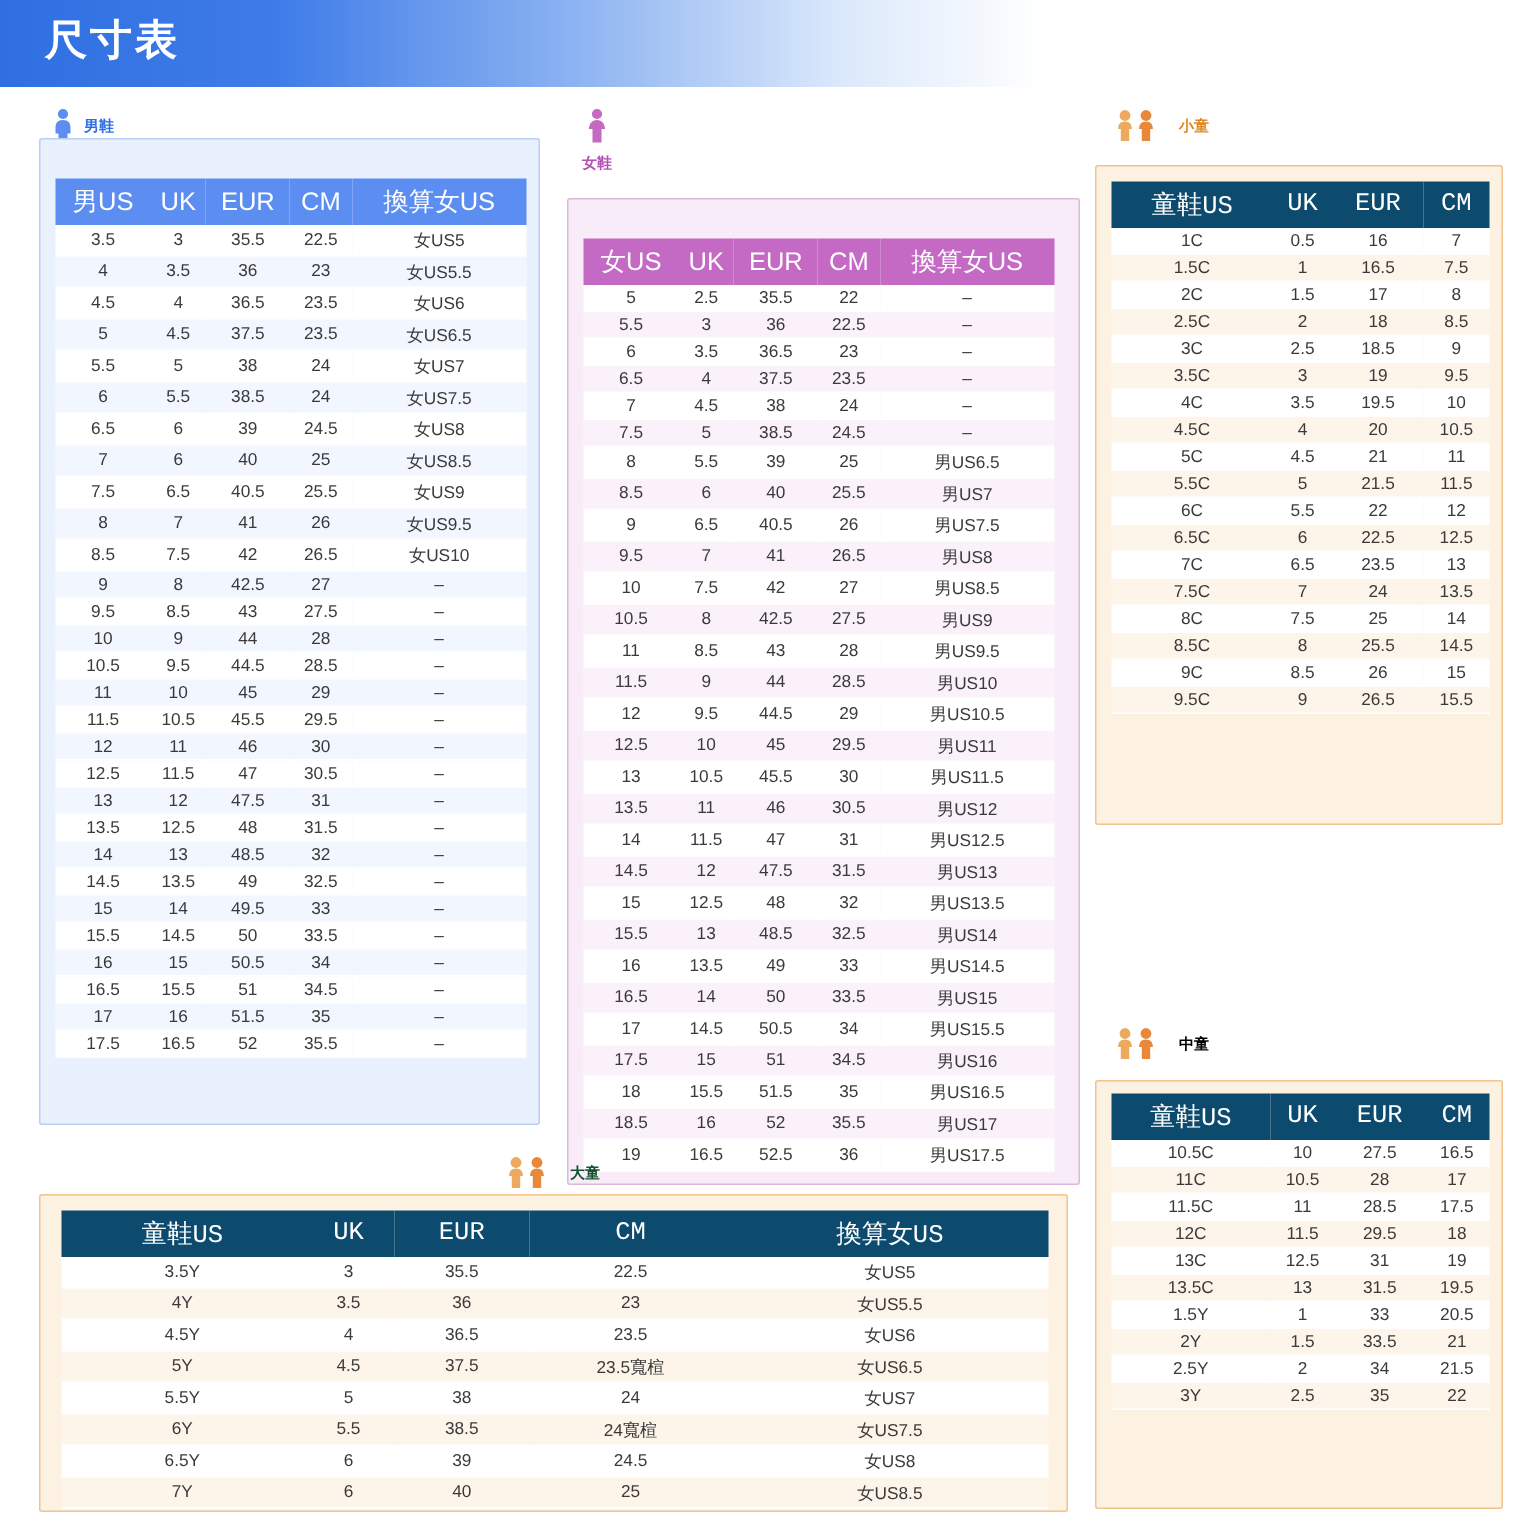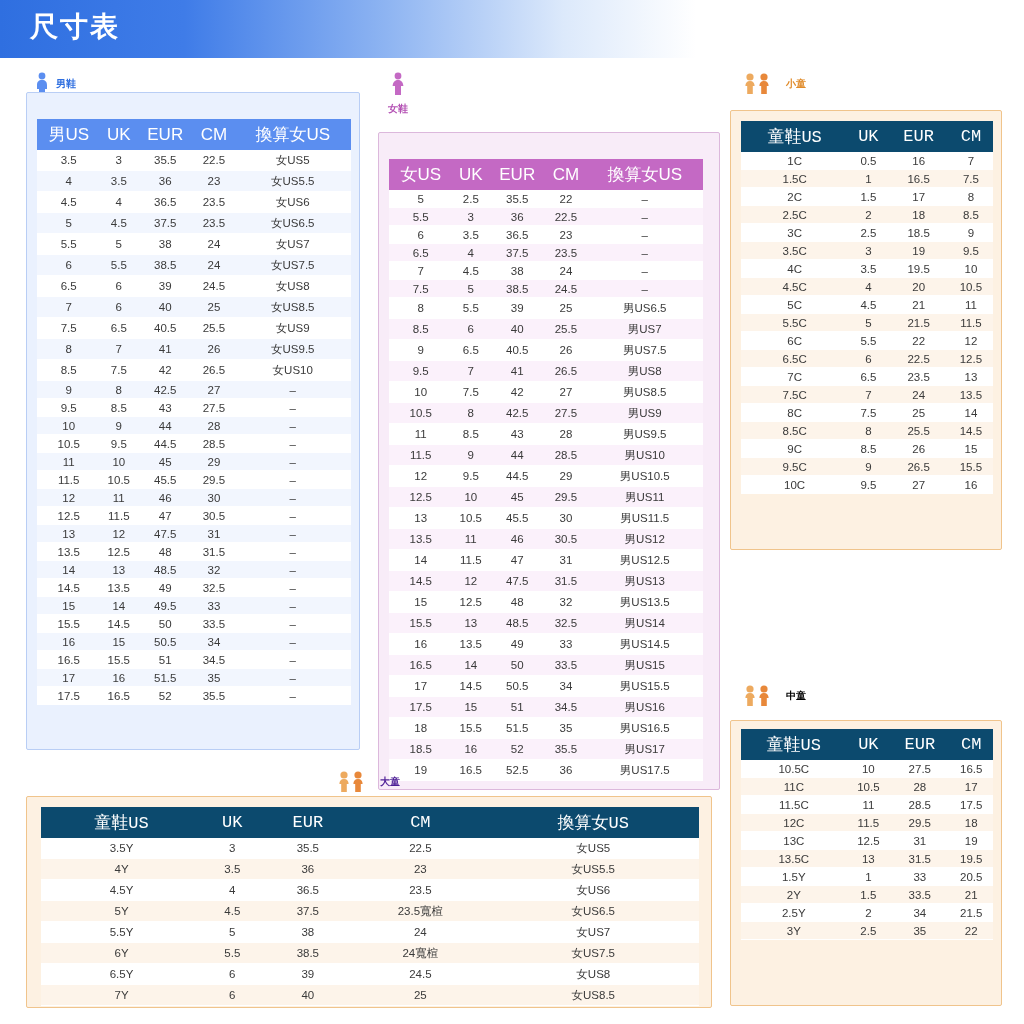--- a/index.html
+++ b/index.html
@@ -655,26 +655,20 @@
             <td>8.5</td>
             <td>26</td>
             <td>15</td>
           </tr>
           <tr>
             <td>9.5C</td>
             <td>9</td>
             <td>26.5</td>
             <td>15.5</td>
           </tr>
-          <tr>
-            <td>10C</td>
-            <td>9.5</td>
-            <td>27</td>
-            <td>16</td>
-          </tr>
         </tbody>
     </table>
   </div>
 </div>
 
 <div class="sec-title" style="left:742px;top:684px;color:#000000;">
   <svg width="38" height="24" viewBox="0 0 38 24">
     <circle cx="8" cy="5" r="3.6" fill="#edaa5f"></circle>
     <path d="M8 9 C4.8 9 3.4 11 3.4 14 L5.2 14 L5.2 22 L10.8 22 L10.8 14 L12.6 14 C12.6 11 11.2 9 8 9 Z" fill="#edaa5f"></path>
     <circle cx="22" cy="5" r="3.6" fill="#e8883a"></circle>
@@ -753,21 +747,21 @@
             <td>3Y</td>
             <td>2.5</td>
             <td>35</td>
             <td>22</td>
           </tr>
         </tbody>
     </table>
   </div>
 </div>
 
-<div class="sec-title" style="left:336px;top:770px;color:#4c1d95;">
+<div class="sec-title" style="left:336px;top:770px;color:#14532d;">
   <svg width="38" height="24" viewBox="0 0 38 24">
     <circle cx="8" cy="5" r="3.6" fill="#edaa5f"></circle>
     <path d="M8 9 C4.8 9 3.4 11 3.4 14 L5.2 14 L5.2 22 L10.8 22 L10.8 14 L12.6 14 C12.6 11 11.2 9 8 9 Z" fill="#edaa5f"></path>
     <circle cx="22" cy="5" r="3.6" fill="#e8883a"></circle>
     <path d="M22 9 C18.8 9 17.4 11 17.4 14 L19.2 14 L19.2 22 L24.8 22 L24.8 14 L26.6 14 C26.6 11 25.2 9 22 9 Z" fill="#e8883a"></path>
   </svg>
   <span class="label">大童</span>
 </div>
 
 <div class="panel orange" style="left:26px;top:796px;width:686px;height:212px;">

